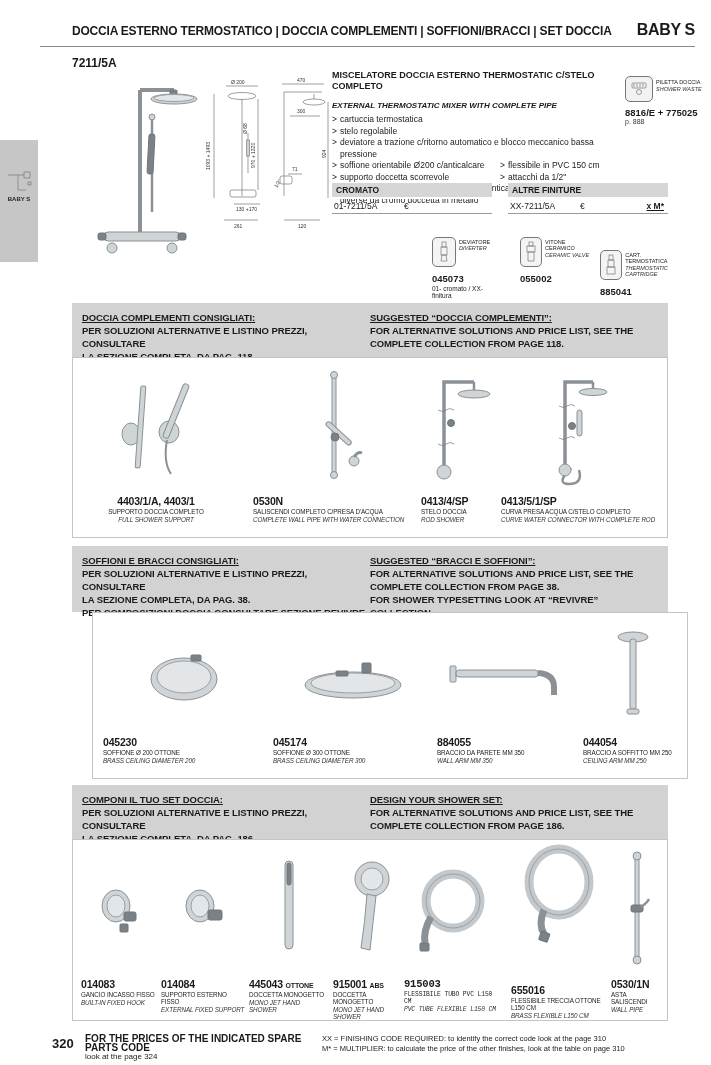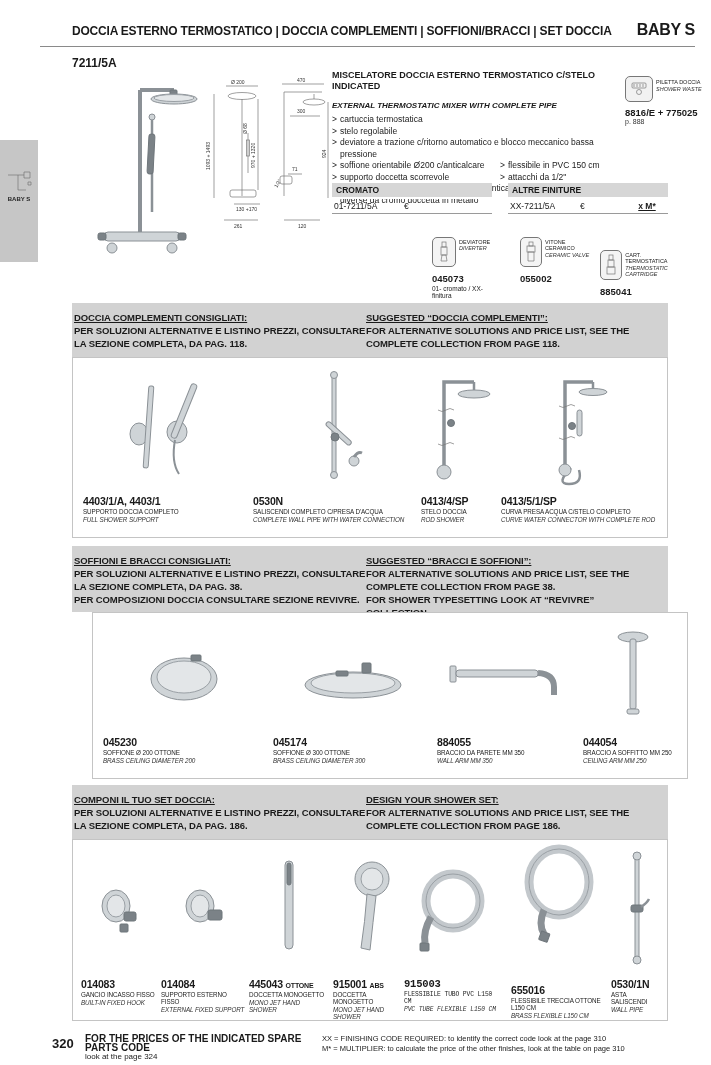--- a/index.html
+++ b/index.html
@@ -30,32 +30,32 @@
   .wlbl{font-size:5.5px;line-height:6.5px;}
   .wlbl .en{font-style:italic;color:#333;}
   .wcode{font-size:9.5px;font-weight:bold;margin-top:5px;}
   .wpage{font-size:7px;color:#333;}
   
   .ptable{width:160px;font-size:8.5px;}
   .phead{background:#d6d6d6;font-weight:bold;padding:2px 4px;border-bottom:2px solid #fff;}
   .prow{display:flex;align-items:center;padding:2px 4px 2px 2px;border-bottom:1px solid #9a9a9a;}
   .prow .c1{flex:1;}
   .prow .c2{flex:0 0 50px;text-align:left;}
-  .prow .c3{flex:0 0 34px;text-align:center;font-weight:bold;text-decoration:underline;}
+  .prow .c3{flex:0 0 34px;text-align:right;font-weight:bold;text-decoration:underline;}
   
   .spare{display:flex;}
   .sbox{width:22px;height:28px;border:1px solid #777;border-radius:5px;background:#f4f4f4;
         display:flex;align-items:center;justify-content:center;}
   .slbls{font-size:5.5px;line-height:6.3px;margin-left:3px;margin-top:2px;}
   .slbls .en{font-style:italic;color:#333;}
   .scode{font-size:9.5px;font-weight:bold;margin-top:6px;}
   .snote{font-size:6.5px;margin-top:1px;}
   
   .band{left:72px;width:596px;background:#d2d2d2;display:flex;box-sizing:border-box;
-        padding:8px 10px 0 2px;}
+        padding:8px 10px 0 10px;}
   .band-col{width:50%;font-size:9.5px;font-weight:bold;line-height:13px;letter-spacing:-0.1px;}
   .band-title{text-decoration:underline;}
   .sheet{left:72px;width:596px;background:#fff;border:1px solid #c4c4c4;box-sizing:border-box;}
   .card{position:absolute;top:0;bottom:0;display:flex;flex-direction:column;}
   .card .img{flex:1;display:flex;align-items:center;justify-content:center;}
   .card .cap{height:42px;}
   .ccode{font-size:10.5px;font-weight:bold;letter-spacing:-0.2px;}
   .cbadge{font-size:7px;font-weight:bold;}
   .cit{font-size:6.3px;margin-top:1px;letter-spacing:-0.1px;}
   .cen{font-size:6.3px;font-style:italic;color:#333;margin-top:1px;letter-spacing:-0.1px;}
@@ -142,21 +142,21 @@
       <text class="tdim" x="99" y="4">470</text>
       <text class="tdim" x="99" y="35">300</text>
       <text class="tdim" transform="rotate(-90 128 80)" x="128" y="80">924</text>
       <text class="tdim" x="94" y="93">71</text>
       <text class="tdim" transform="rotate(-60 79 110)" x="79" y="110">1/2"</text>
       <text class="tdim" x="100" y="150">120</text>
     </svg>
   </div>
 
   <div class="abs" style="left:332px;top:70px;width:268px;">
-    <div class="ptitle">MISCELATORE DOCCIA ESTERNO TERMOSTATICO C/STELO INDICATED</div>
+    <div class="ptitle">MISCELATORE DOCCIA ESTERNO THERMOSTATIC C/STELO COMPLETO</div>
     <div class="psub">EXTERNAL THERMOSTATIC MIXER WITH COMPLETE PIPE</div>
     <div class="feats">
       <div class="frow">
           <span class="fb">&gt;</span>
           <span class="ftw bold">cartuccia termostatica</span>
         </div>
       <div class="frow">
           <span class="fb">&gt;</span>
           <span class="ftw">stelo regolabile</span>
         </div>
@@ -278,21 +278,21 @@
       <div class="pre">PER SOLUZIONI ALTERNATIVE E LISTINO PREZZI, CONSULTARE
 LA SEZIONE COMPLETA, DA PAG. 118.</div>
     </div>
     <div class="band-col">
       <div class="band-title">SUGGESTED “DOCCIA COMPLEMENTI”:</div>
       <div class="pre">FOR ALTERNATIVE SOLUTIONS AND PRICE LIST, SEE THE
 COMPLETE COLLECTION FROM PAGE 118.</div>
     </div>
   </div>
   <div class="abs sheet" style="top:357px;height:181px;">
-    <div class="card" style="left:10px;width:162px;">
+    <div class="card" style="left:2px;width:162px;text-align:center;">
       <div class="img">
         <svg width="90" height="110" viewBox="0 0 90 110">
           <ellipse class="fl" cx="20" cy="62" rx="9" ry="11"></ellipse>
           <rect class="fl" x="27" y="14" width="5" height="82" rx="2" transform="rotate(4 30 55)"></rect>
           <ellipse class="fl" cx="58" cy="60" rx="10" ry="11"></ellipse>
           <rect class="fl" x="62" y="10" width="6" height="58" rx="3" transform="rotate(22 65 39)"></rect>
           <path class="ln" d="M56 68 q-4 22 4 34" stroke-width="2"></path>
         </svg>
       </div>
       <div class="cap">

